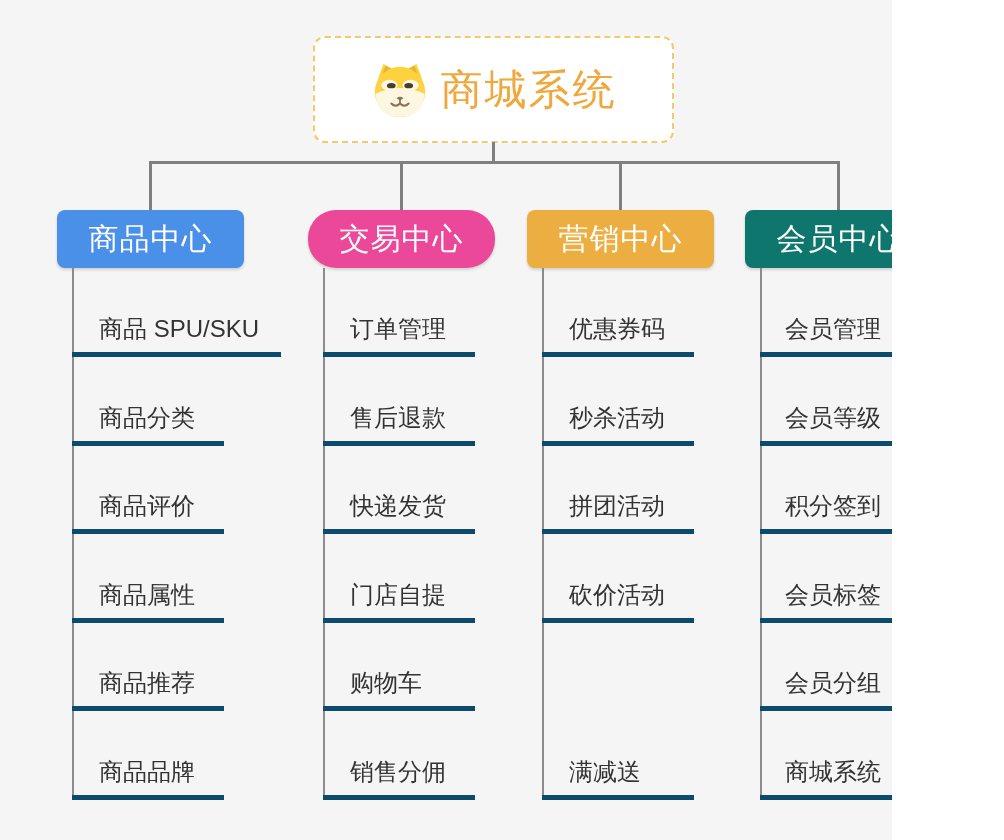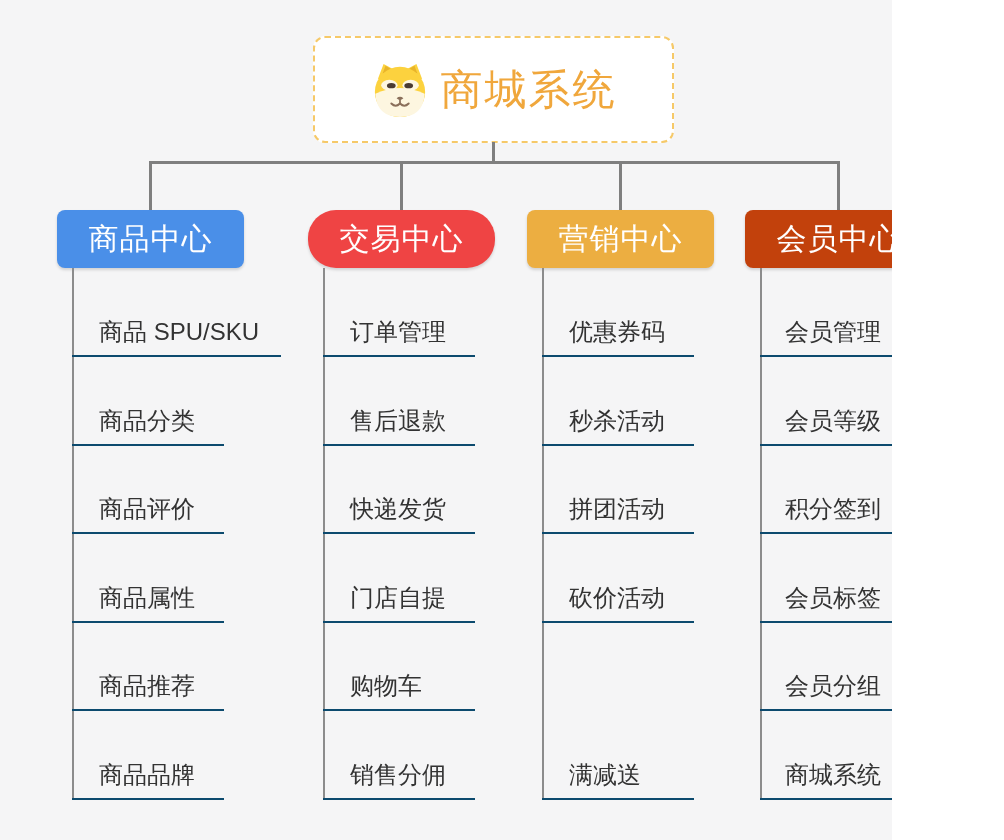--- a/index.html
+++ b/index.html
@@ -40,21 +40,21 @@
   .b0 { left:57px; }  .b1 { left:308px; }  .b2 { left:527px; }  .b3 { left:745px; }
 
   
   .trunk { position:absolute; top:268px; width:2px; height:532px; background:#8c8c8c; }
   .trunk.t0 { left:72px; }  .trunk.t1 { left:323px; }
   .trunk.t2 { left:542px; } .trunk.t3 { left:760px; }
 
   
   .item {
     position:absolute; height:44px; box-sizing:border-box;
-    border-bottom:2px solid #0c4a6e;
+    border-bottom:5px solid #0c4a6e;
     display:flex; align-items:flex-end;
     padding:0 22px 7px 27px;
     font-size:24px; color:#333333; white-space:nowrap;
     min-width:152px;
   }
   .c0 { left:72px; }  .c1 { left:323px; }  .c2 { left:542px; }  .c3 { left:760px;padding-left:25px; }
   .r0 { top:313px; }  .r1 { top:402px; }  .r2 { top:490px; }
   .r3 { top:579px; }  .r4 { top:667px; }  .r5 { top:756px; }
 </style>
 </head>
@@ -82,23 +82,23 @@
   </div>
 
   <div class="line root-trunk"></div>
   <div class="line h-bar"></div>
   <div class="line drop d0"></div>
   <div class="line drop d1"></div>
   <div class="line drop d2"></div>
   <div class="line drop d3"></div>
 
   <div class="branch-box b0" style="background: rgb(74, 143, 232);">商品中心</div>
-  <div class="branch-box b1" style="background: #ef4444; border-radius: 28px;">交易中心</div>
+  <div class="branch-box b1" style="background: #ec4899; border-radius: 28px;">交易中心</div>
   <div class="branch-box b2" style="background: rgb(236, 174, 65);">营销中心</div>
-  <div class="branch-box b3" style="background: #c2410c;">会员中心</div>
+  <div class="branch-box b3" style="background: #0f766e;">会员中心</div>
 
   <div class="trunk t0"></div>
   <div class="trunk t1"></div>
   <div class="trunk t2"></div>
   <div class="trunk t3"></div>
 
   <div class="item c0 r0">商品 SPU/SKU</div>
   <div class="item c0 r1">商品分类</div>
   <div class="item c0 r2">商品评价</div>
   <div class="item c0 r3">商品属性</div>

